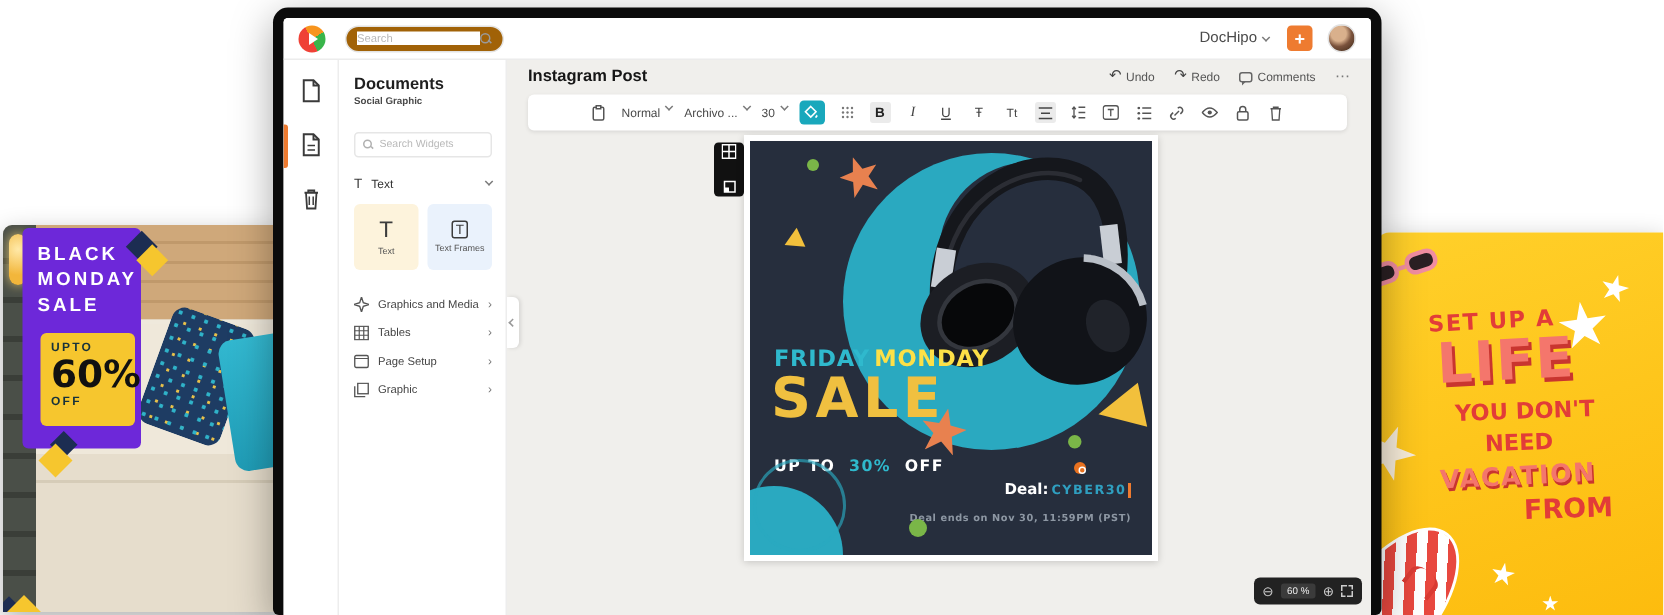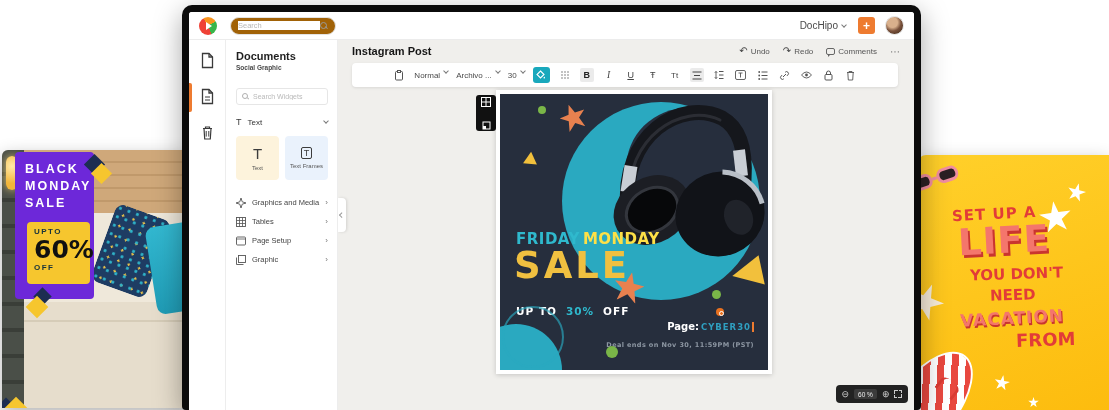--- a/index.html
+++ b/index.html
@@ -528,21 +528,21 @@
               <div class="d-star" style="left:114px; top:178px; width:30px; height:30px; transform:rotate(12deg);"></div>
               <div class="d-tri2"></div>
               <div class="d-dot" style="left:212px; top:196px; width:9px; height:9px;"></div>
               <div class="d-upto">
                 <span class="w">UP TO</span>
                 <span class="t">30%</span>
                 <span class="w">OFF</span>
               </div>
               <div class="d-badge"></div>
               <div class="d-code">
-                <span class="d-code-label">Page:</span>
+                <span class="d-code-label">Deal:</span>
                 <span class="d-code-value">CYBER30</span>
                 <span class="d-cursor"></span>
               </div>
               <div class="d-deal">Deal ends on Nov 30, 11:59PM (PST)</div>
               <div class="d-circle-bl"></div>
               <div class="d-ring-bl"></div>
               <div class="d-dot" style="left:106px; top:252px; width:12px; height:12px;"></div>
             </div>
           </div>
 

